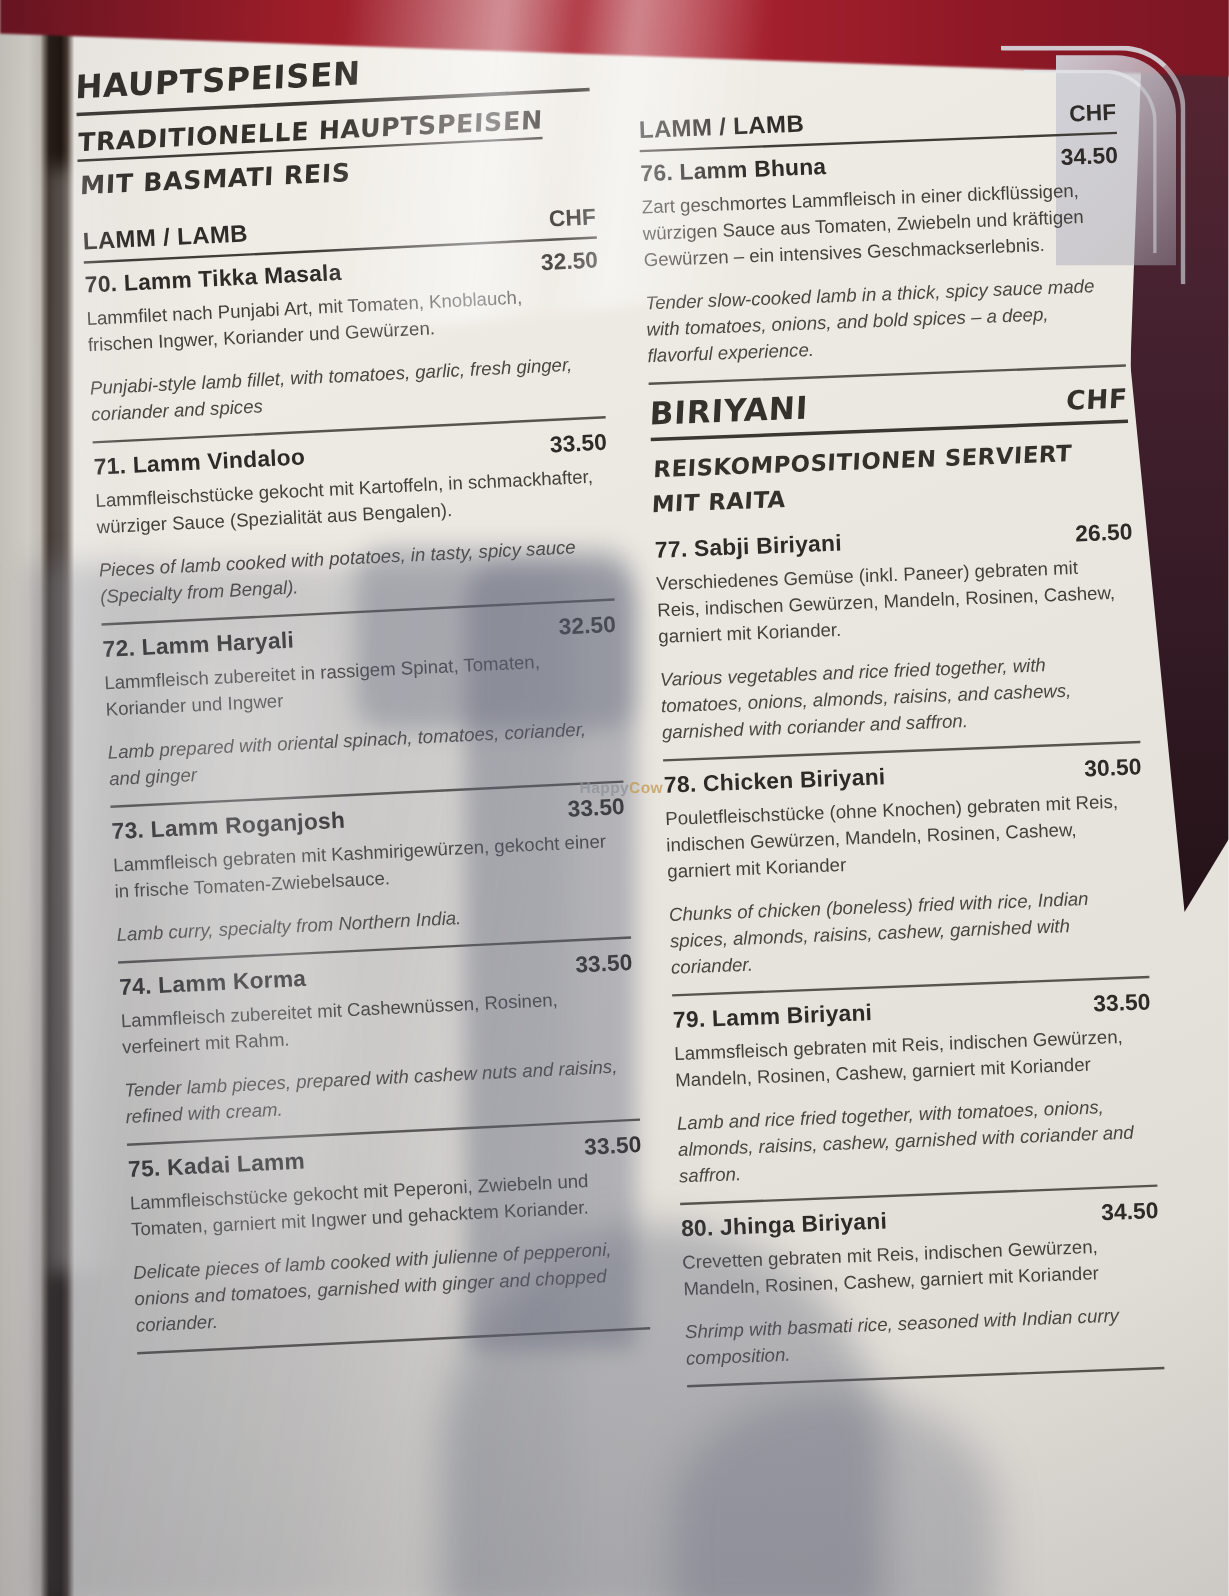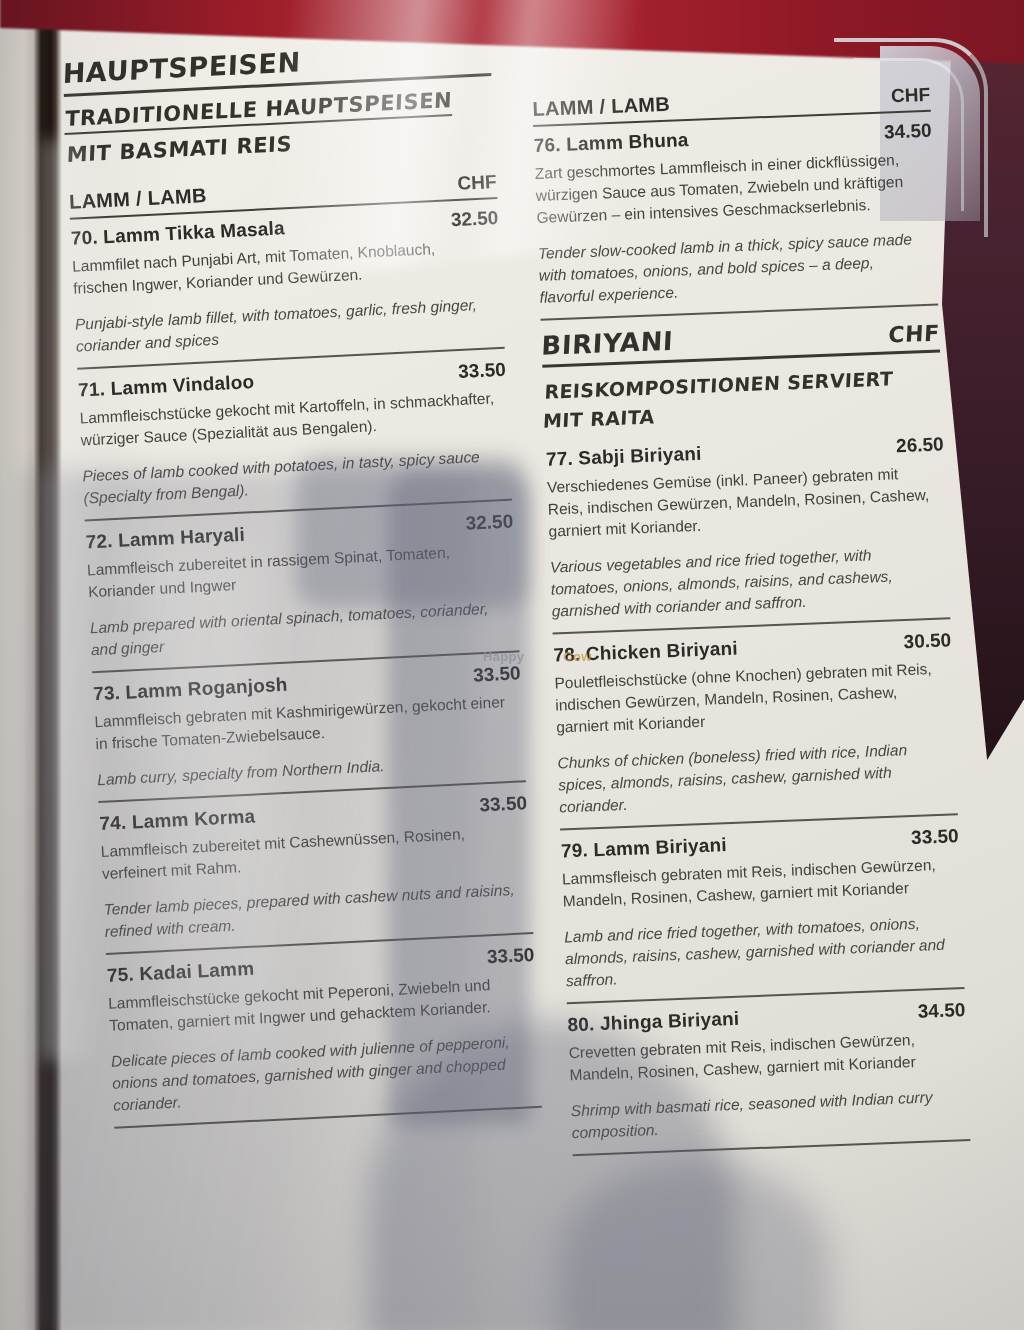--- a/index.html
+++ b/index.html
@@ -95,21 +95,21 @@
     background: linear-gradient(to right, rgba(255,255,255,0.35), rgba(255,255,255,0));
     filter: blur(8px); pointer-events:none; }
   .glare-mid { position:absolute; left:150px; top:540px; width:120px; height:520px; z-index:7;
     background: rgba(255,255,255,0.15); transform: rotate(-3deg); filter: blur(20px); pointer-events:none; }
   .vignette { position:absolute; inset:0; z-index:7; pointer-events:none;
     background: radial-gradient(ellipse at 70% 30%, rgba(0,0,0,0) 55%, rgba(30,32,48,0.10) 85%, rgba(30,32,48,0.16) 100%); }
   
   .watermark { position:absolute; left:483px; top:649px; z-index:8; font-size:13px; font-weight:bold;
     letter-spacing:0.3px; opacity:0.78; }
   .wm-happy { color:#8d939c; }
-  .wm-cow { color:#c59a52;margin-left:39px; }
+  .wm-cow { color:#c59a52; }
 </style>
 </head>
 <body>
 
 <div class="canvas">
 
   <div class="spine"></div>
   <div class="right-cover"></div>
   <div class="red-band"></div>
   <div class="sleeve-fill"></div>

